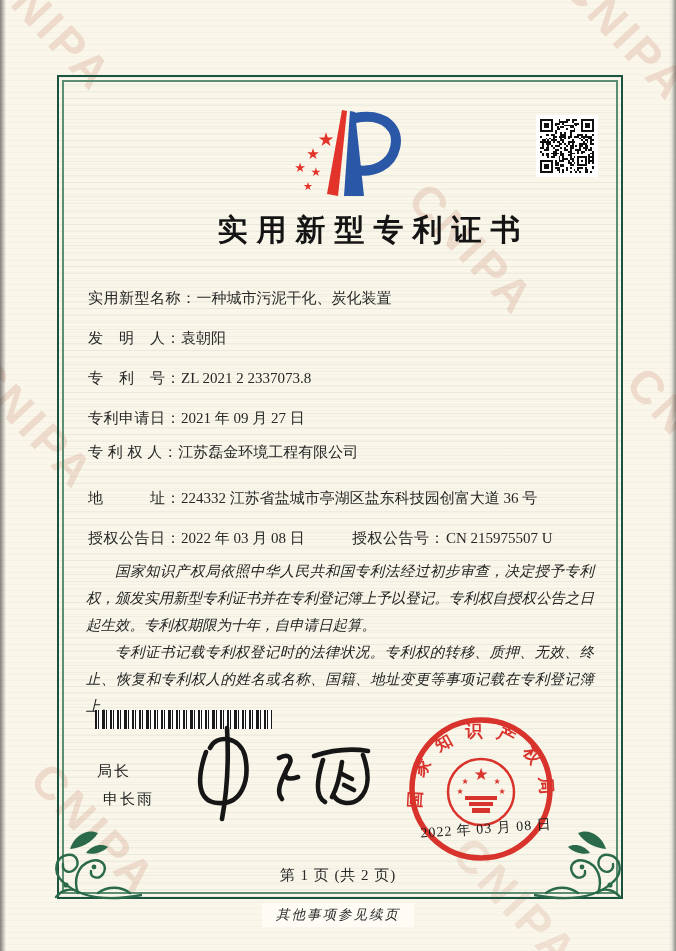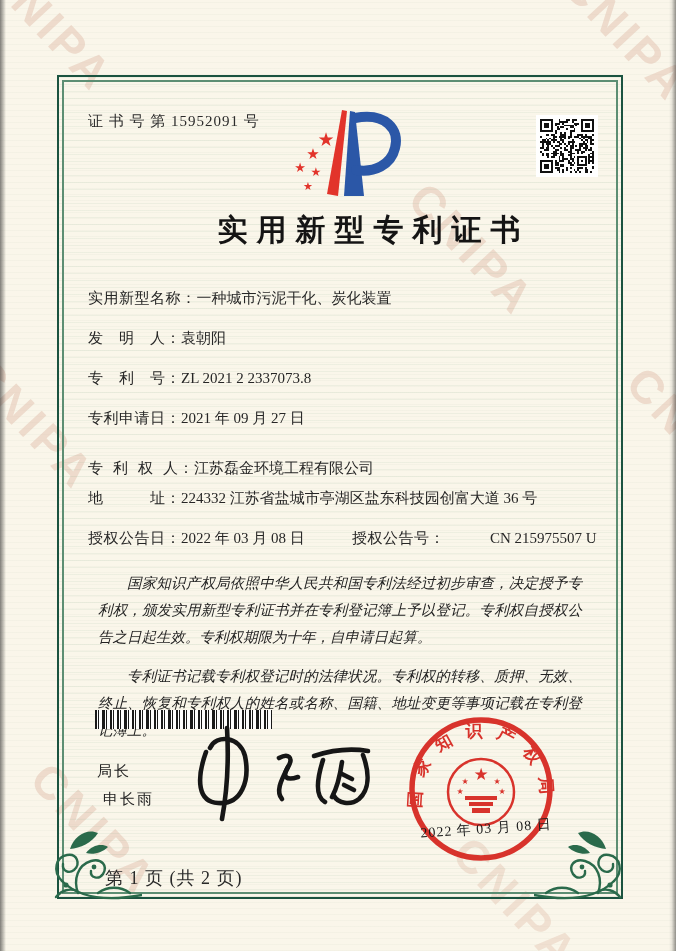--- a/index.html
+++ b/index.html
@@ -49,28 +49,28 @@
   .qr{position:absolute;left:536px;top:115px;z-index:3;background:#fff;padding:4px;}
   .title{
     position:absolute;left:57px;top:210px;width:562px;z-index:3;text-align:center;
     font-size:30px;font-weight:700;color:#141414;letter-spacing:9px;text-indent:9px;padding-left:31px;
   }
 
   
   .fields{position:absolute;left:88px;top:286px;width:505px;z-index:3;}
   .frow{position:absolute;left:0;font-size:15px;color:#262626;line-height:24px;white-space:nowrap;}
   .frow .lab{letter-spacing:.5px;}
-  .r0{top:0;} .r1{top:40px;} .r2{top:80px;} .r3{top:120px;} .r4{top:172px;font-family:Liberation Mono, monospace;} .r5{top:200px;} .r6{top:240px;}
+  .r0{top:0;} .r1{top:40px;} .r2{top:80px;} .r3{top:120px;} .r4{top:154px;} .r5{top:200px;} .r6{top:240px;}
   .grant-no-label{position:absolute;left:264px;top:0;}
-  .grant-no-val{position:absolute;left:358px;top:0;margin-left:44px;}
+  .grant-no-val{position:absolute;left:358px;top:0;}
 
   
   .paras{position:absolute;left:86px;top:558px;width:508px;z-index:3;}
   .paras p{
-    margin:12px;font-size:14.5px;line-height:27px;color:#222;
+    margin:0;font-size:14.5px;line-height:27px;color:#222;
     text-align:justify;text-indent:2em;font-style:italic;
   }
 
   
   .barcode{
     position:absolute;left:95px;top:710px;width:177px;height:19px;z-index:3;
     background:
       repeating-linear-gradient(90deg,#191919 0 2px,#fdfdfd 2px 3px,#191919 3px 4px,#fdfdfd 4px 7px,
       #191919 7px 10px,#fdfdfd 10px 11px,#191919 11px 12px,#fdfdfd 12px 15px,
       #191919 15px 17px,#fdfdfd 17px 18px,#191919 18px 19px,#fdfdfd 19px 22px);
@@ -80,21 +80,21 @@
   .signature{position:absolute;left:182px;top:722px;z-index:3;}
 
   
   .seal{position:absolute;left:406px;top:714px;z-index:4;opacity:.93;}
   .seal-date{
     position:absolute;left:408px;top:820px;width:156px;z-index:5;text-align:center;
     font-size:14px;color:#1c1c1c;letter-spacing:1px;transform:rotate(-4deg);white-space:nowrap;
   }
 
   
-  .page-info{position:absolute;left:57px;top:866px;width:562px;font-size:18px;color:#2a2a2a;letter-spacing:1px;z-index:3;padding-left:48px;}
+  .page-info{position:absolute;left:57px;top:866px;width:562px;text-align:center;font-size:15px;color:#2a2a2a;letter-spacing:1px;z-index:3;}
   .continuation{
     position:absolute;left:50%;top:903px;transform:translateX(-50%);z-index:3;
     font-size:13.5px;color:#2a2a2a;letter-spacing:2px;font-style:italic;
     background:rgba(255,253,246,0.9);padding:3px 14px;
   }
 </style>
 </head>
 <body>
 
 <div class="page">
@@ -135,21 +135,20 @@
       <path d="M10,78 C16,71 24,69 31,72"></path>
     </g>
     <g fill="#2a6a4b">
       <path d="M24,30 C28,16 42,9 52,14 C46,24 34,29 24,30 Z"></path>
       <path d="M40,34 C46,26 56,24 62,28 C56,34 47,36 40,34 Z"></path>
       <circle cx="20" cy="66" r="2.6"></circle>
       <circle cx="48" cy="48" r="2.4"></circle>
     </g>
   </svg>
 
-  <div class="cert-no">证 书 号 第 15952091 号</div>
 
   <svg class="logo" width="120" height="94" viewBox="0 0 120 94">
     <g fill="#e2342b">
       <polygon points="56,4 61,5 52,90 41,88"></polygon>
       <text x="40" y="40" font-size="19" text-anchor="middle">★</text>
       <text x="27" y="53" font-size="15" text-anchor="middle">★</text>
       <text x="14" y="66" font-size="13" text-anchor="middle">★</text>
       <text x="30" y="70" font-size="12" text-anchor="middle">★</text>
       <text x="22" y="84" font-size="11" text-anchor="middle">★</text>
     </g>
@@ -253,16 +252,17 @@
       <text x="96" y="80" font-size="8" text-anchor="middle" fill="#d6251e">★</text>
       <g fill="#d6251e">
         <rect x="59" y="82" width="32" height="4"></rect>
         <rect x="63" y="88" width="24" height="4"></rect>
         <rect x="66" y="94" width="18" height="5"></rect>
       </g>
     </g>
   </svg>
 
   <div class="page-info">第 1 页 (共 2 页)</div>
+  <div class="continuation">其他事项参见续页</div>
 
   <div class="edge-left"></div>
   <div class="edge-right"></div>
 </div>
 
 </body></html>

